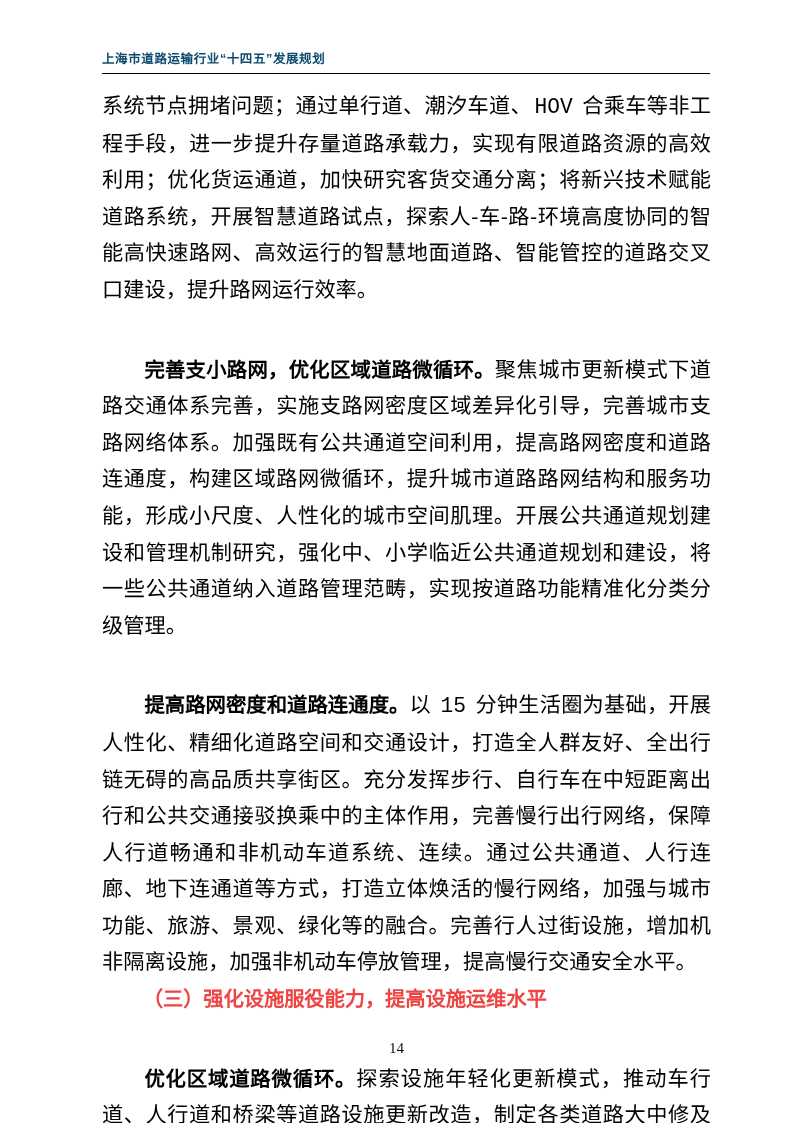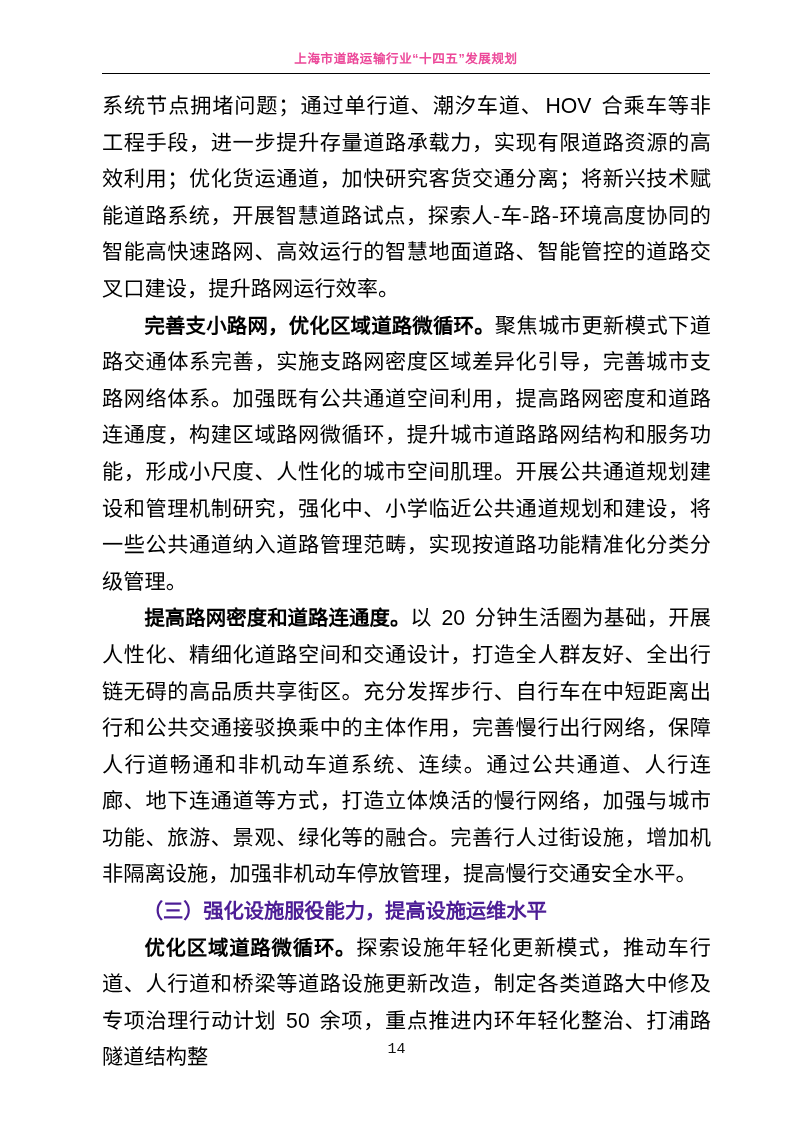--- a/index.html
+++ b/index.html
@@ -25,27 +25,27 @@
   .page-header {
     position: absolute;
     left: 102px;
     top: 50px;
     width: 608px;
     height: 30px;
   }
 
   .page-header-text {
     display: block;
-    text-align: center;
+    text-align: left;
     font-family: Liberation Sans, sans-serif;
     font-size: 12.5px;
     font-weight: 600;
     letter-spacing: 0.6px;
     line-height: 18px;
-    color: #ec4899;
+    color: #0c4a6e;
     white-space: nowrap;
   }
 
   .header-rule {
     position: absolute;
     left: 0;
     top: 23px;
     width: 608px;
     height: 0;
     border-top: 1.4px solid #000000;
@@ -66,79 +66,80 @@
     text-align: justify;
     text-justify: inter-ideograph;
     text-align-last: left;
     letter-spacing: 0.05px;
     word-break: break-all;
     color: #000000;
   }
 
   .para.indent {
     text-indent: 2em;
+    margin-top: 43px;
   }
 
   
   .lead {
     font-family: "DejaVu Sans", "Liberation Sans", sans-serif;
     font-weight: 700;
     font-size: 20.4px;
     letter-spacing: -0.2px;
   }
 
   
   .latin {
-    font-family: Liberation Sans, sans-serif;
+    font-family: Liberation Mono, monospace;
     padding: 0 0.12em;
   }
 
   
   .section-heading {
     margin: 0;
     font-family: "DejaVu Sans", "Liberation Sans", sans-serif;
     font-weight: 700;
     font-size: 20.4px;
     line-height: 36.6px;
     text-indent: 2em;
     text-align: left;
     letter-spacing: -0.2px;
-    color: #4c1d95;
+    color: #ef4444;
   }
 
   
   .page-footer {
     position: absolute;
     left: 0;
     top: 1038px;
     width: 793px;
     text-align: center;
   }
 
   .folio {
-    font-family: Liberation Mono, monospace;
+    font-family: Liberation Serif, serif;
     font-size: 15px;
     line-height: 20px;
     color: #111111;
   }
 </style>
 </head>
 <body>
 
 <div class="page">
 
   <div class="page-header">
     <span class="page-header-text">上海市道路运输行业“十四五”发展规划</span>
     <div class="header-rule"></div>
   </div>
 
   <div class="content" id="content-root">
       <p class="para"><span>系统节点拥堵问题；通过单行道、潮汐车道、<span class="latin">HOV</span> 合乘车等非工程手段，进一步提升存量道路承载力，实现有限道路资源的高效利用；优化货运通道，加快研究客货交通分离；将新兴技术赋能道路系统，开展智慧道路试点，探索人-车-路-环境高度协同的智能高快速路网、高效运行的智慧地面道路、智能管控的道路交叉口建设，提升路网运行效率。</span></p>
       <p class="para indent"><span class="lead">完善支小路网，优化区域道路微循环。</span><span>聚焦城市更新模式下道路交通体系完善，实施支路网密度区域差异化引导，完善城市支路网络体系。加强既有公共通道空间利用，提高路网密度和道路连通度，构建区域路网微循环，提升城市道路路网结构和服务功能，形成小尺度、人性化的城市空间肌理。开展公共通道规划建设和管理机制研究，强化中、小学临近公共通道规划和建设，将一些公共通道纳入道路管理范畴，实现按道路功能精准化分类分级管理。</span></p>
-      <p class="para indent"><span class="lead">提高路网密度和道路连通度。</span><span>以 <span class="latin">20</span> 分钟生活圈为基础，开展人性化、精细化道路空间和交通设计，打造全人群友好、全出行链无碍的高品质共享街区。充分发挥步行、自行车在中短距离出行和公共交通接驳换乘中的主体作用，完善慢行出行网络，保障人行道畅通和非机动车道系统、连续。通过公共通道、人行连廊、地下连通道等方式，打造立体焕活的慢行网络，加强与城市功能、旅游、景观、绿化等的融合。完善行人过街设施，增加机非隔离设施，加强非机动车停放管理，提高慢行交通安全水平。</span></p>
+      <p class="para indent"><span class="lead">提高路网密度和道路连通度。</span><span>以 <span class="latin">15</span> 分钟生活圈为基础，开展人性化、精细化道路空间和交通设计，打造全人群友好、全出行链无碍的高品质共享街区。充分发挥步行、自行车在中短距离出行和公共交通接驳换乘中的主体作用，完善慢行出行网络，保障人行道畅通和非机动车道系统、连续。通过公共通道、人行连廊、地下连通道等方式，打造立体焕活的慢行网络，加强与城市功能、旅游、景观、绿化等的融合。完善行人过街设施，增加机非隔离设施，加强非机动车停放管理，提高慢行交通安全水平。</span></p>
       <p class="section-heading">（三）强化设施服役能力，提高设施运维水平</p>
       <p class="para indent"><span class="lead">优化区域道路微循环。</span><span>探索设施年轻化更新模式，推动车行道、人行道和桥梁等道路设施更新改造，制定各类道路大中修及专项治理行动计划 <span class="latin">50</span> 余项，重点推进内环年轻化整治、打浦路隧道结构整</span></p>
     </div>
 
   <div class="page-footer">
     <span class="folio">14</span>
   </div>
 
 </div>
 

